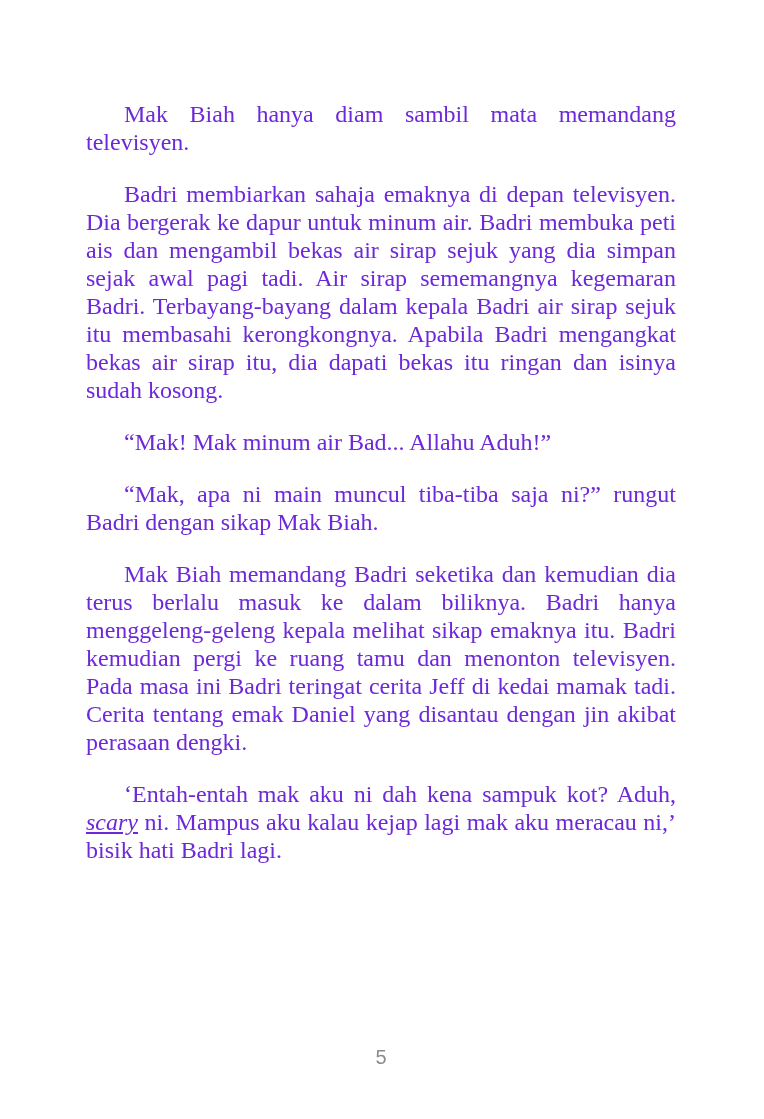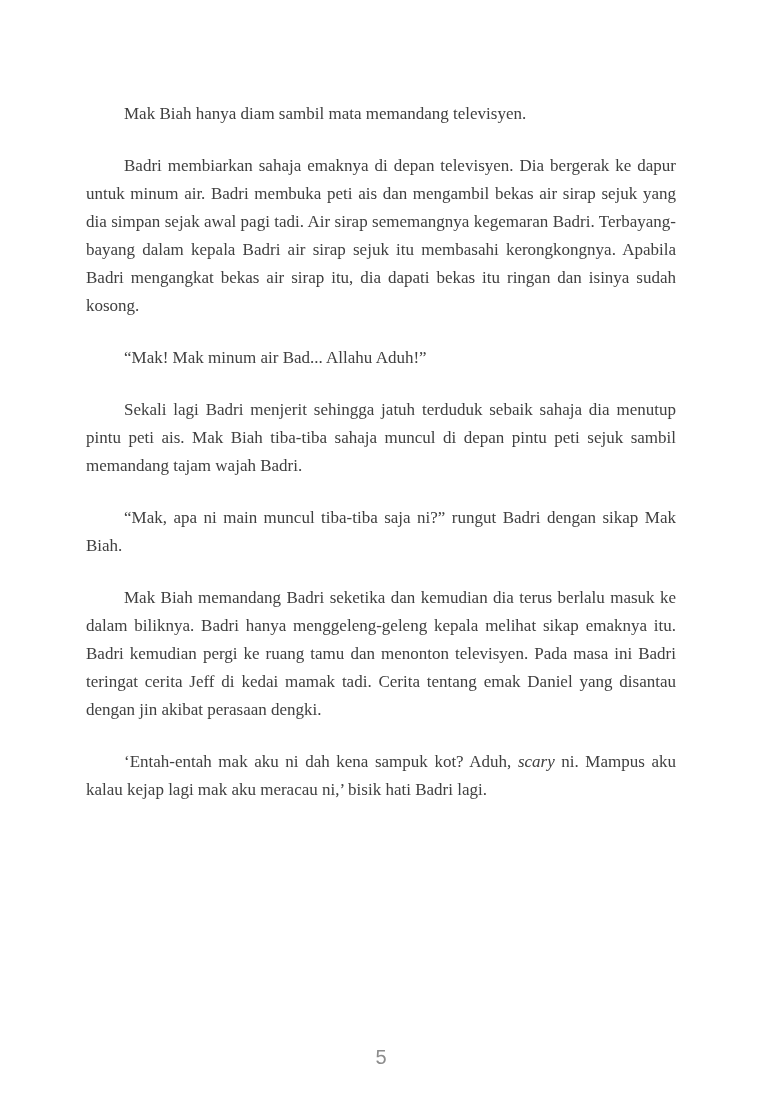--- a/index.html
+++ b/index.html
@@ -16,28 +16,29 @@
     font-family: "Liberation Serif", serif;
   }
   .text-block {
     position: absolute;
     left: 86px;
     top: 100px;
     width: 590px;
   }
   .para {
     margin: 0 0 24px 0;
-    font-size: 17px;
+    font-size: 24px;
     line-height: 28px;
     text-align: justify;
     text-indent: 38px;
-    color: #404040;
+    color: #6d28d9;
   }
   .para .run.italic {
     font-style: italic;
+    text-decoration: underline;
   }
   .page-number {
     position: absolute;
     left: 86px;
     top: 1046px;
     width: 590px;
     text-align: center;
     font-family: "Liberation Sans", sans-serif;
     font-size: 20px;
     font-weight: 400;
@@ -45,19 +46,18 @@
   }
 </style>
 </head>
 <body>
 
 <div class="page">
   <div class="text-block" style="color: rgb(30, 30, 30);">
       <p class="para"><span class="run">Mak Biah hanya diam sambil mata memandang televisyen.</span></p>
       <p class="para"><span class="run">Badri membiarkan sahaja emaknya di depan televisyen. Dia bergerak ke dapur untuk minum air. Badri membuka peti ais dan mengambil bekas air sirap sejuk yang dia simpan sejak awal pagi tadi. Air sirap sememangnya kegemaran Badri. Terbayang-bayang dalam kepala Badri air sirap sejuk itu membasahi kerongkongnya. Apabila Badri mengangkat bekas air sirap itu, dia dapati bekas itu ringan dan isinya sudah kosong.</span></p>
       <p class="para"><span class="run">“Mak! Mak minum air Bad... Allahu Aduh!”</span></p>
-      <p class="para"><span class="run">Sekali lagi Badri menjerit sehingga jatuh terduduk sebaik sahaja dia menutup pintu peti ais. Mak Biah tiba-tiba sahaja muncul di depan pintu peti sejuk sambil memandang tajam wajah Badri.</span></p>
       <p class="para"><span class="run">“Mak, apa ni main muncul tiba-tiba saja ni?” rungut Badri dengan sikap Mak Biah.</span></p>
       <p class="para"><span class="run">Mak Biah memandang Badri seketika dan kemudian dia terus berlalu masuk ke dalam biliknya. Badri hanya menggeleng-geleng kepala melihat sikap emaknya itu. Badri kemudian pergi ke ruang tamu dan menonton televisyen. Pada masa ini Badri teringat cerita Jeff di kedai mamak tadi. Cerita tentang emak Daniel yang disantau dengan jin akibat perasaan dengki.</span></p>
       <p class="para"><span class="run">‘Entah-entah mak aku ni dah kena sampuk kot? Aduh, </span><span class="run italic">scary</span><span class="run"> ni. Mampus aku kalau kejap lagi mak aku meracau ni,’ bisik hati Badri lagi.</span></p>
     </div>
   <div class="page-number" style="color: rgb(140, 140, 140);">5</div>
 </div>
 
 </body></html>

